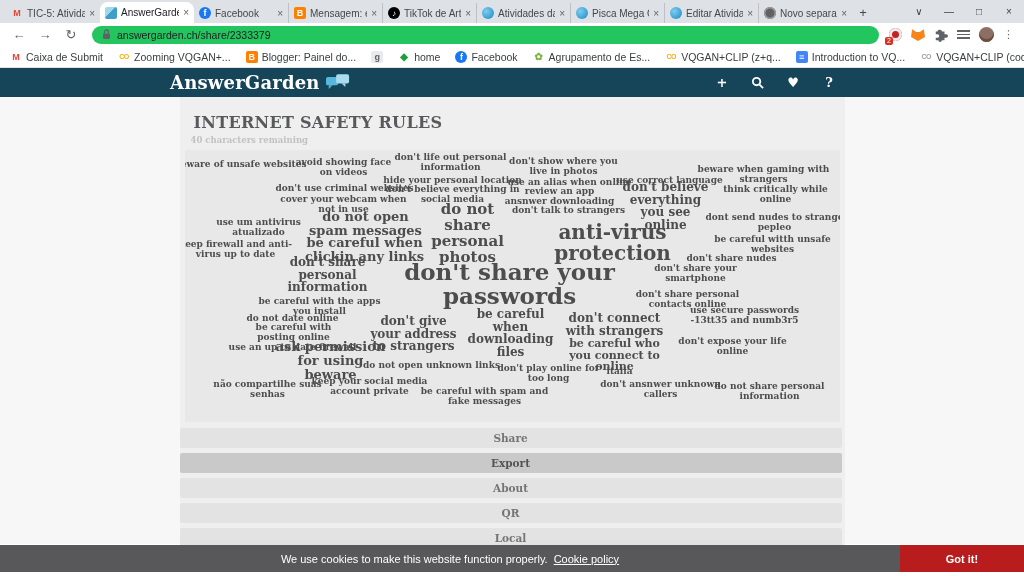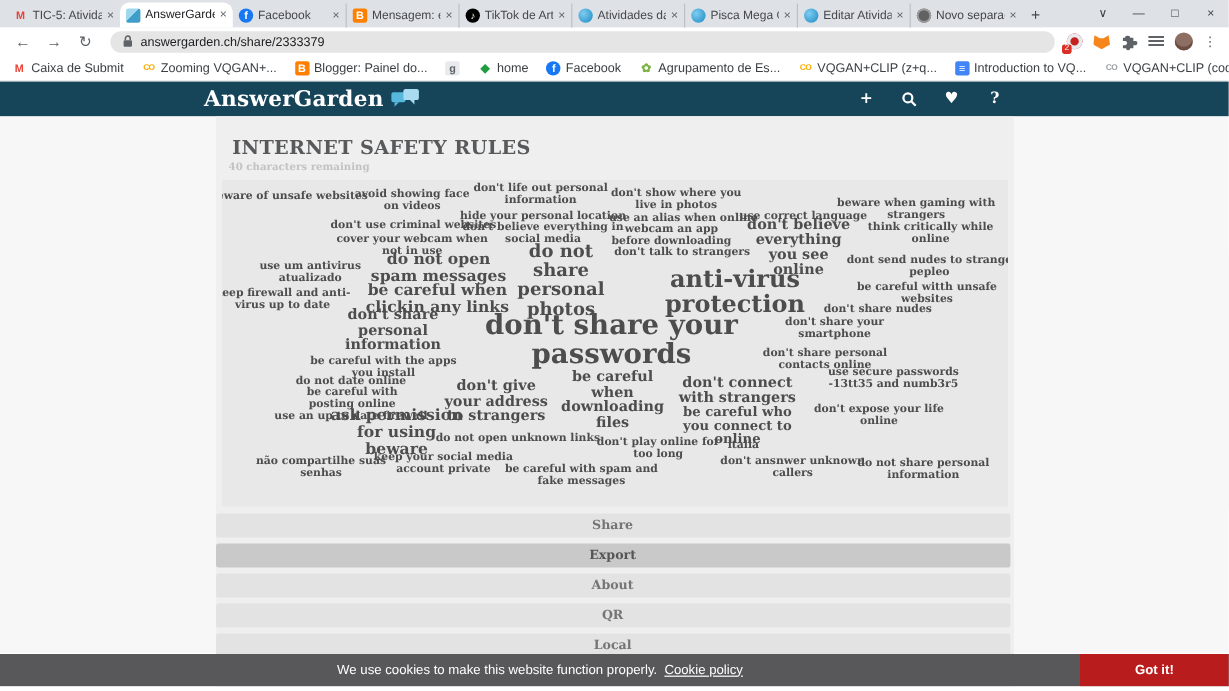--- a/index.html
+++ b/index.html
@@ -31,21 +31,21 @@
   .fav-diamond { color:#1e9e3e; font-size:10px; }
   .fav-leaf { color:#7cb342; font-size:10px; }
   .fav-doc { background:#4285f4; color:#fff; font-size:9px; }
   .fav-drupal { background:radial-gradient(circle at 35% 35%, #7ecdf0, #1b88c4); border-radius:50%; }
   .fav-globe { background:#616161; border-radius:50%; box-shadow:inset 0 0 0 1.5px #9e9e9e; }
   .fav-answergarden { background:linear-gradient(135deg,#9fd8ee 45%,#3f9ec9 45%); border-radius:2px; }
 
   
   .toolbar { height:23px; background:#fff; display:flex; align-items:center; padding:0 8px; gap:4px; }
   .navbtn { font-size:13px; color:#5f6368; width:22px; text-align:center; }
-  .urlbar { flex:1; height:18px; background:#e5e5e5; border-radius:9px; display:flex; align-items:center;
+  .urlbar { flex:1; height:18px; background:#22c55e; border-radius:9px; display:flex; align-items:center;
             gap:6px; padding:0 10px; margin:0 6px; }
   .urltext { font-size:10.5px; color:#202124; }
   .exticons { display:flex; align-items:center; gap:9px; padding-right:2px; }
   .ext-red { position:relative; width:13px; height:13px; border-radius:50%; background:#c5221f;
              box-shadow:inset 0 0 0 3px #e8eaed; }
   .ext-badge { position:absolute; left:-4px; bottom:-4px; background:#d93025; color:#fff; font-size:7px;
                padding:0 2px; border-radius:2px; line-height:8px; }
   .ext-fox { width:14px; height:13px; background:#f6851b;
              clip-path:polygon(50% 100%, 0 70%, 8% 10%, 38% 30%, 62% 30%, 92% 10%, 100% 70%); }
   .ext-puzzle { fill:#5f6368; }
@@ -253,21 +253,21 @@
           <span class="cw" style="left: 56px; top: 15px; font-size: 9px;">beware of unsafe websites</span>
           <span class="cw" style="left: 159px; top: 18px; font-size: 9px; width: 105px;">avoid showing face on videos</span>
           <span class="cw" style="left: 266px; top: 13px; font-size: 9px; width: 115px;">don't life out personal information</span>
           <span class="cw" style="left: 379px; top: 17px; font-size: 9px; width: 125px;">don't show where you live in photos</span>
           <span class="cw" style="left: 485px; top: 31px; font-size: 9px;">use correct language</span>
           <span class="cw" style="left: 579px; top: 25px; font-size: 9px; width: 135px;">beware when gaming with strangers</span>
           <span class="cw" style="left: 591px; top: 45px; font-size: 9px; width: 115px;">think critically while online</span>
           <span class="cw" style="left: 160px; top: 39px; font-size: 9px;">don't use criminal websites</span>
           <span class="cw" style="left: 268px; top: 31px; font-size: 9px;">hide your personal location</span>
           <span class="cw" style="left: 385px; top: 33px; font-size: 9px;">use an alias when online</span>
-          <span class="cw" style="left: 375px; top: 47px; font-size: 9px; width: 110px;">webcam an app before downloading</span>
+          <span class="cw" style="left: 375px; top: 47px; font-size: 9px; width: 110px;">review an app ansnwer downloading</span>
           <span class="cw" style="left: 268px; top: 45px; font-size: 9px; width: 140px;">don't believe everything in social media</span>
           <span class="cw" style="left: 159px; top: 55px; font-size: 9px; width: 140px;">cover your webcam when not in use</span>
           <span class="cw" style="left: 384px; top: 61px; font-size: 9px;">don't talk to strangers</span>
           <span class="cw" style="left: 481px; top: 56px; font-size: 12px; width: 95px;">don't believe everything you see online</span>
           <span class="cw" style="left: 181px; top: 74px; font-size: 13px; width: 125px;">do not open spam messages</span>
           <span class="cw" style="left: 283px; top: 84px; font-size: 15px; width: 80px;">do not share personal photos</span>
           <span class="cw" style="left: 428px; top: 93px; font-size: 20px; width: 130px;">anti-virus protection</span>
           <span class="cw" style="left: 590px; top: 73px; font-size: 9px; width: 150px;">dont send nudes to strange pepleo</span>
           <span class="cw" style="left: 74px; top: 78px; font-size: 9px; width: 100px;">use um antivirus atualizado</span>
           <span class="cw" style="left: 588px; top: 95px; font-size: 9px; width: 120px;">be careful witth unsafe websites</span>

